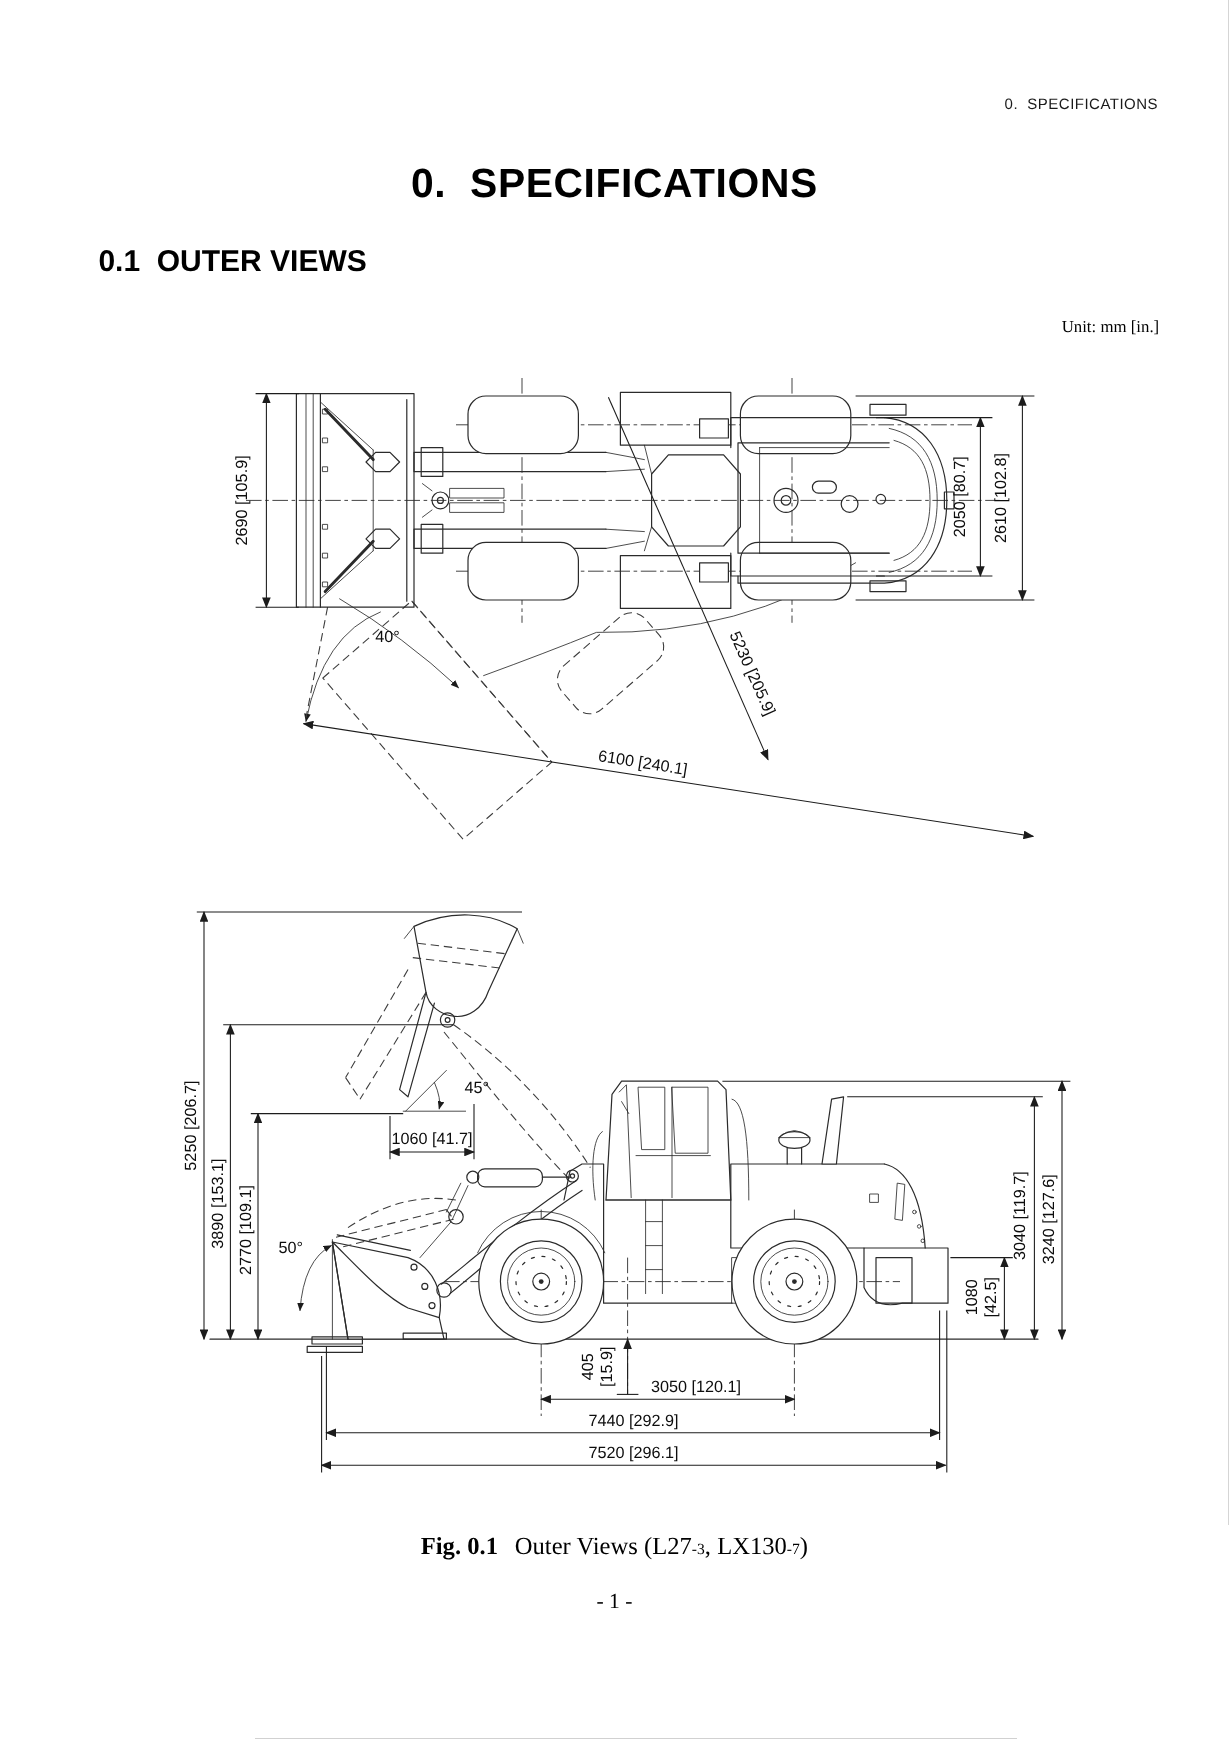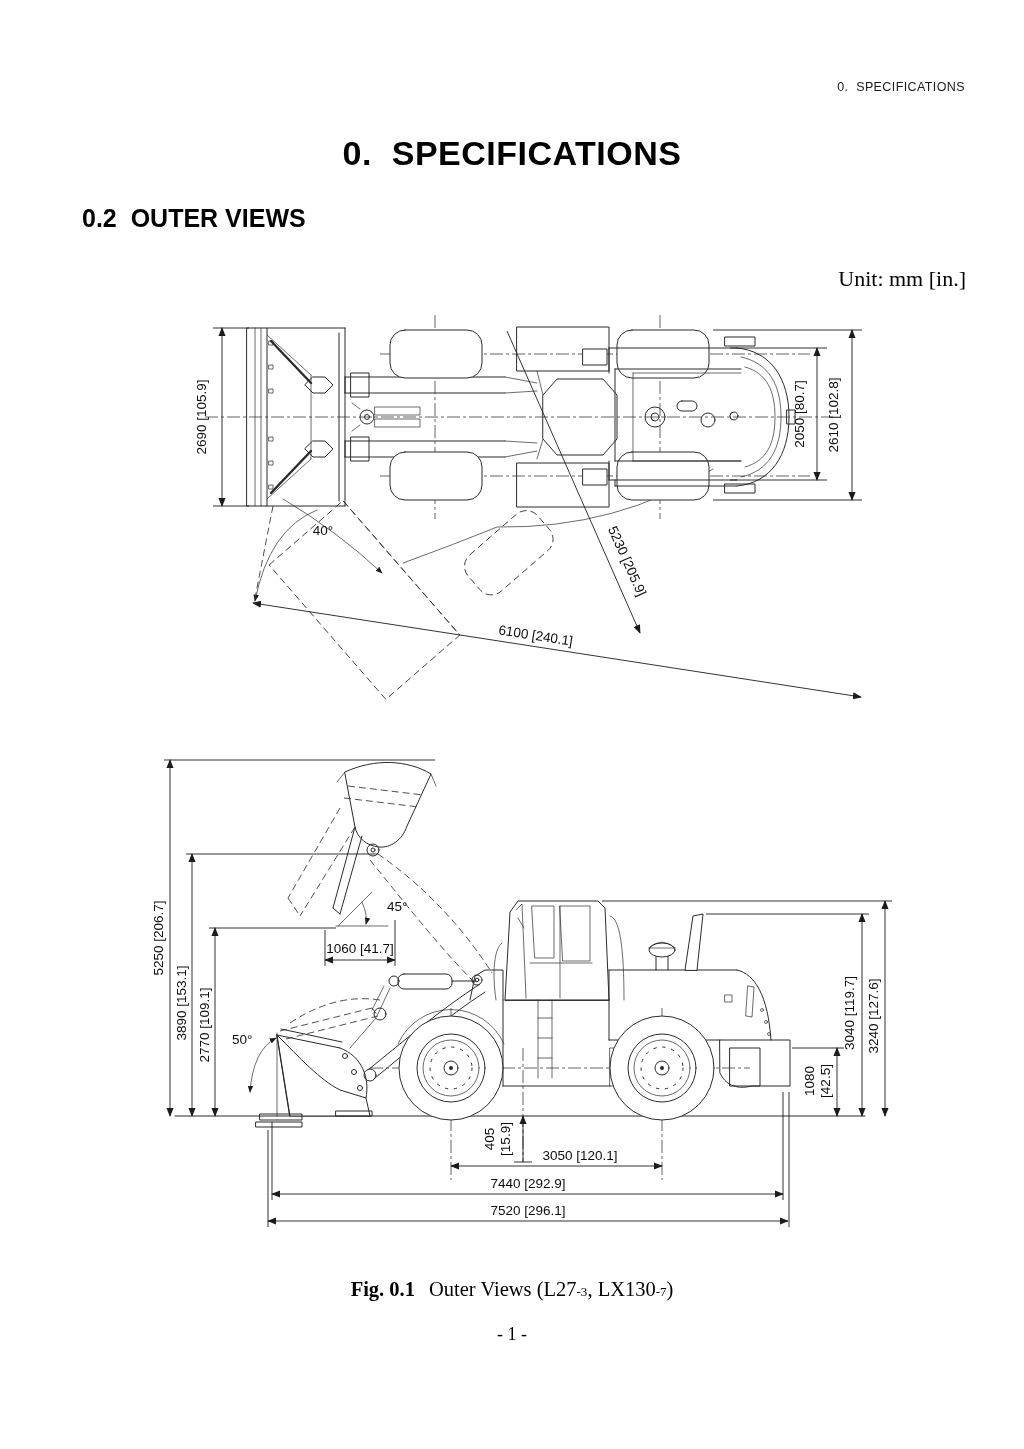--- a/index.html
+++ b/index.html
@@ -3,21 +3,21 @@
 <meta charset="utf-8">
 <style>
   html,body{margin:0;padding:0;background:#888;}
   #page{position:relative;width:1024px;height:1449px;background:#ffffff;margin:0 auto;
         font-family:"Liberation Sans",sans-serif;color:#111;overflow:hidden;}
   .running{position:absolute;top:80px;right:59px;font-size:12.5px;letter-spacing:.4px;white-space:pre;color:#1a1a1a;}
   .title{position:absolute;top:134px;left:0;width:100%;text-align:center;font-size:34px;font-weight:bold;white-space:pre;letter-spacing:.5px;color:#000;}
   .sect{position:absolute;top:204px;left:82px;font-size:25px;font-weight:bold;white-space:pre;color:#000;}
   .models{position:absolute;top:236px;left:0;width:100%;text-align:center;font-size:23px;font-weight:bold;color:#000;}
   .models .sb{font-size:14.5px;}
-  .unit{position:absolute;top:266px;right:58px;font-family:"Liberation Serif",serif;font-size:22px;color:#000;}
+  .unit{position:absolute;top:266px;right:58px;font-family:"Liberation Serif",serif;font-size:14px;color:#000;}
   .caption{position:absolute;top:1278px;left:0;width:100%;text-align:center;font-family:"Liberation Serif",serif;font-size:20.5px;color:#000;}
   .caption .fig{font-weight:bold;margin-right:14px;}
   .caption .sb{font-size:13px;}
   .pageno{position:absolute;top:1324px;left:0;width:100%;text-align:center;font-family:"Liberation Serif",serif;font-size:18px;color:#000;}
   svg.tv{position:absolute;left:185px;top:313px;overflow:visible;}
   svg.sv{position:absolute;left:140px;top:748px;overflow:visible;}
   svg .ln{fill:none;stroke:#2b2b2b;stroke-width:1;stroke-linecap:round;stroke-linejoin:round;}
   svg .w{fill:#fff;}
   svg .lt{stroke-width:.7;}
   svg .lk{stroke-width:2.4;}
@@ -28,21 +28,21 @@
 </style>
 </head>
 <body>
 
 <div id="page">
 
   <div class="running">0.  SPECIFICATIONS</div>
 
   <div class="title">0.  SPECIFICATIONS</div>
 
-  <div class="sect">0.2  OUTER VIEWS</div>
+  <div class="sect">0.1  OUTER VIEWS</div>
 
 
   <div class="unit">Unit: mm [in.]</div>
 
   <svg class="tv" width="690" height="400" viewBox="0 0 690 400">
     <defs>
       <marker id="a1" viewBox="0 0 10 8" refX="9" refY="4" markerWidth="10" markerHeight="8" orient="auto-start-reverse">
         <path d="M0,0 L10,4 L0,8 z" fill="#1c1c1c"></path>
       </marker>
       <pattern id="dts" width="7" height="7" patternUnits="userSpaceOnUse">

